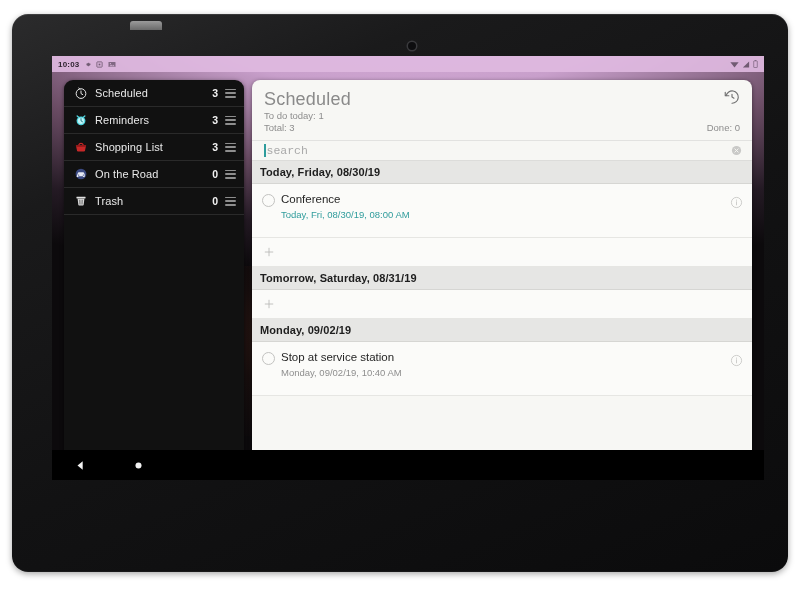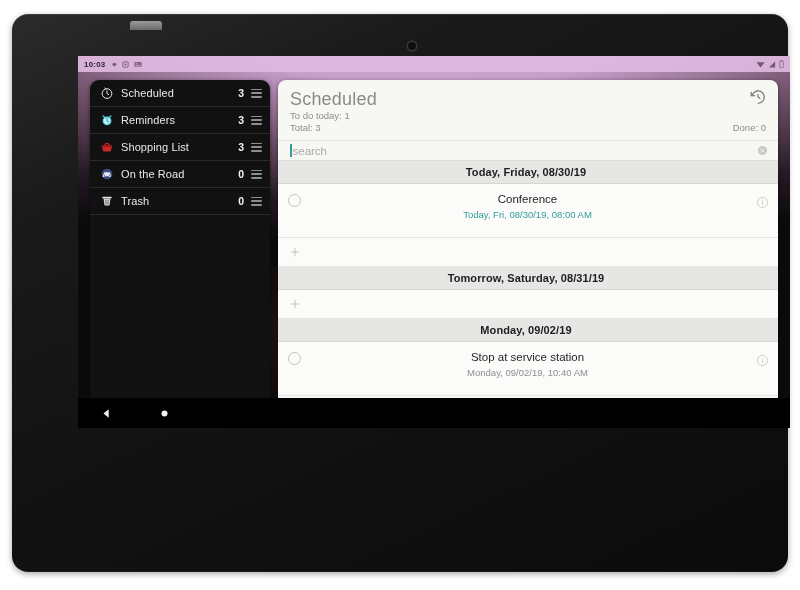--- a/index.html
+++ b/index.html
@@ -51,24 +51,24 @@
     width: 8px;
     height: 8px;
     border-radius: 50%;
     background: #0d0d0f;
     box-shadow: 0 0 0 1.5px #3a3a3d;
   }
 
   
   #screen {
     position: absolute;
-    left: 66px;
+    left: 40px;
     top: 42px;
     width: 712px;
-    height: 372px;
+    height: 424px;
     overflow: hidden;
     background: #000;
   }
   #wallpaper {
     position: absolute;
     inset: 0;
     background:
       radial-gradient(120% 70% at 50% -10%, #d9b0da 0%, #c89fcb 26%, #6a4c64 52%, #241a24 72%, #0c0a0c 88%),
       linear-gradient(180deg, #cfa4d1 0%, #3a2a38 40%, #120e12 70%, #060506 100%);
   }
@@ -231,35 +231,35 @@
     width: 1.5px;
     height: 13px;
     background: #2e9c9c;
     margin-right: 1px;
     flex: 0 0 auto;
   }
   #search-input {
     border: 0;
     outline: 0;
     background: transparent;
-    font-family: Liberation Sans, sans-serif;
+    font-family: Liberation Mono, monospace;
     font-size: 11.5px;
     color: #4a4a4a;
     flex: 1 1 auto;
     padding: 0;
   }
   #search-input::placeholder { color: #a9a9a9; }
   #search-clear {
     width: 11px; height: 11px;
     flex: 0 0 auto;
     color: #bdbdbd;
   }
 
   
-  #task-list { flex: 1 1 auto; overflow: hidden; text-align: center; }
+  #task-list { flex: 1 1 auto; overflow: hidden; }
   .group-header {
     background: #e6e6e4;
     border-bottom: 1px solid #d6d6d3;
     font-size: 11px;
     font-weight: bold;
     color: #1d1d1d;
     padding: 4px 12px 4px 8px;
     line-height: 14px;
     letter-spacing: 0.1px;
   }

